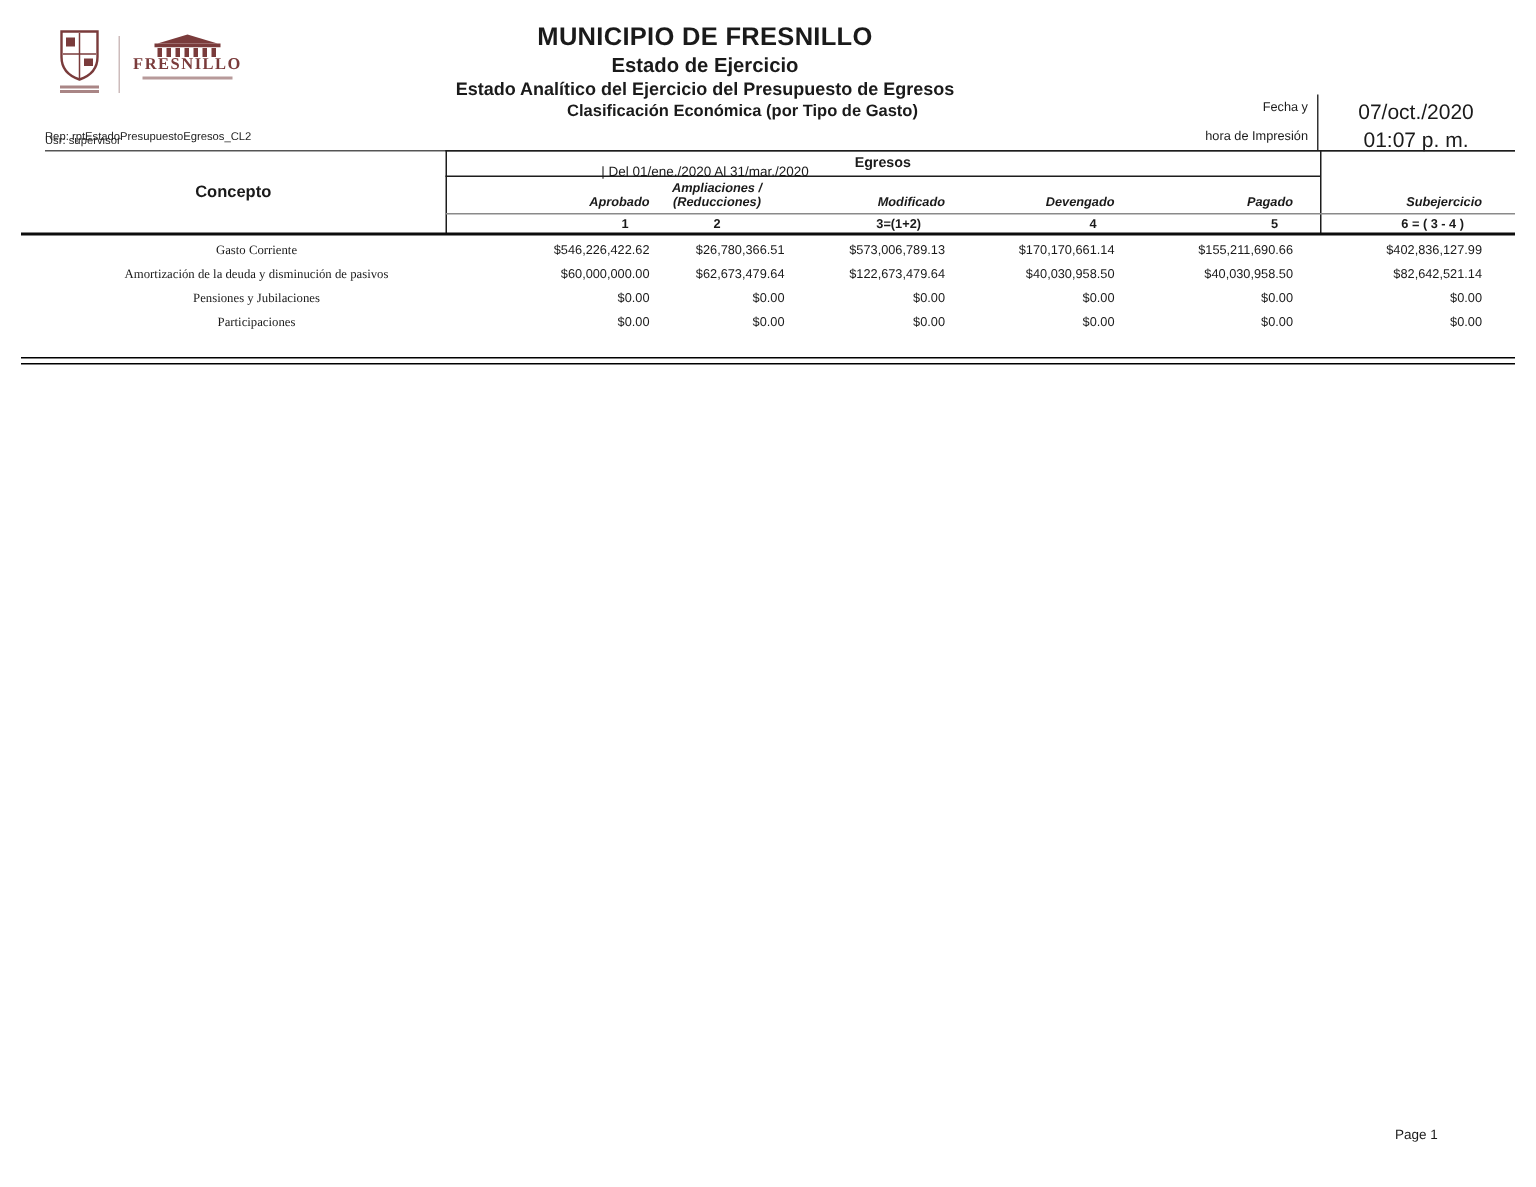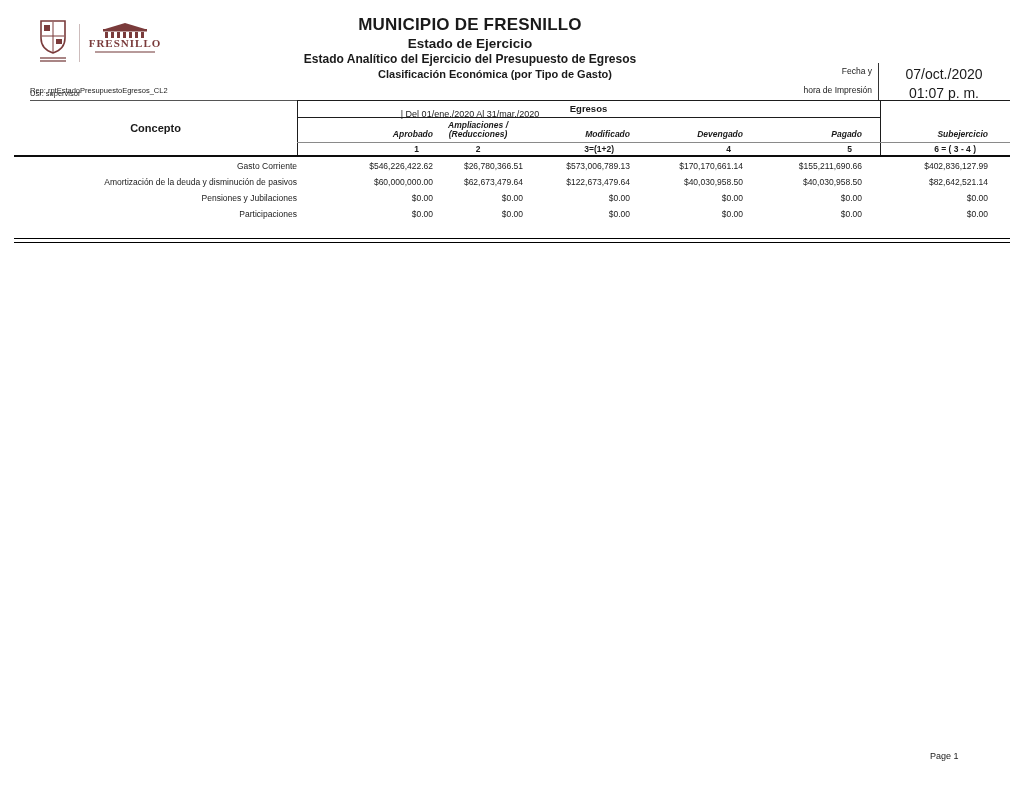--- a/index.html
+++ b/index.html
@@ -60,21 +60,21 @@
   .nums-row .cell{font-size:8.5px;font-weight:bold;}
   .cell{white-space:nowrap;}
   .ra{text-align:right;}
   .ctr{text-align:center;}
   .pr5{padding-right:18px;} .pr6{padding-right:22px;}
   .n1{padding-right:14px;} .n3{padding-right:16px;} .n4{padding-right:12px;} .n5{padding-right:28px;} .n6{padding-right:34px;}
 
   
   .rows{left:14px;top:158px;width:996px;}
   .trow{display:grid;grid-template-columns:283px 136px 90px 107px 113px 137px 130px;height:16px;align-items:center;font-size:8.5px;}
-  .trow .concept{padding-left:31px;text-align:right;white-space:nowrap;}
+  .trow .concept{padding-left:31px;text-align:center;white-space:nowrap;font-family:Liberation Serif, serif;}
   .total-row{position:absolute;left:14px;top:238px;width:996px;z-index:3;}
   .total-row .concept{padding-left:16px;font-weight:bold;font-size:9.5px;}
 
   .page-num{left:930px;top:751px;width:70px;font-size:9px;text-align:left;}
 </style>
 </head>
 <body>
 
 <div class="page">
 

